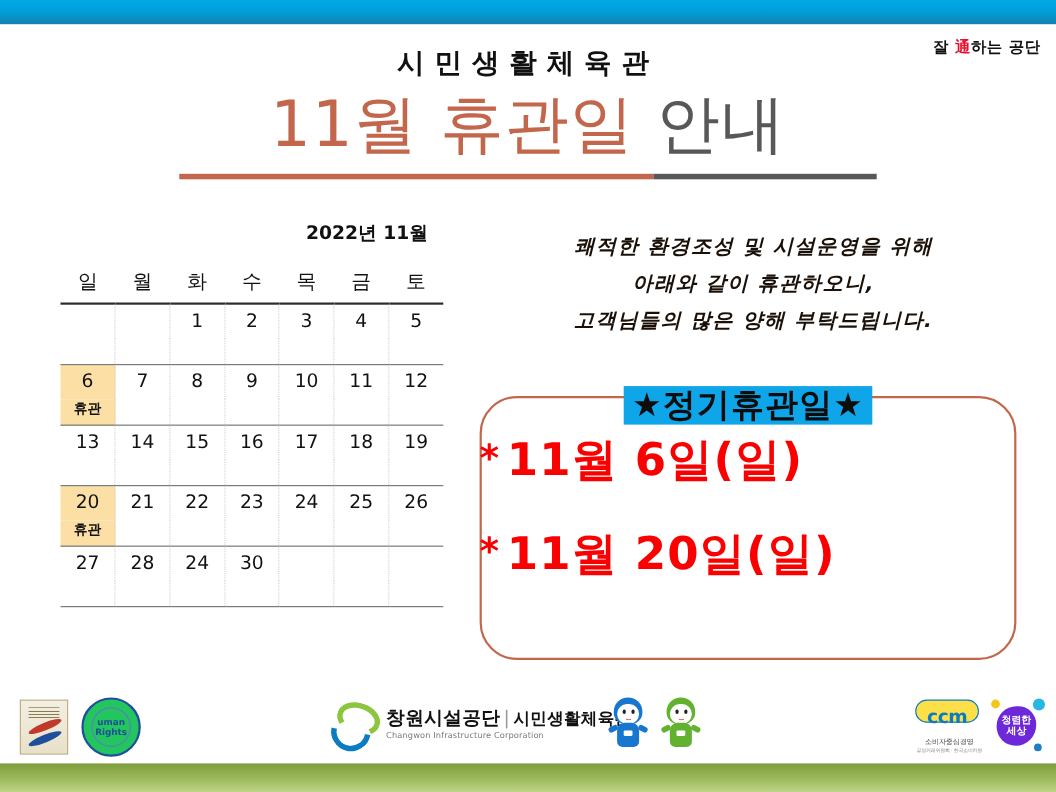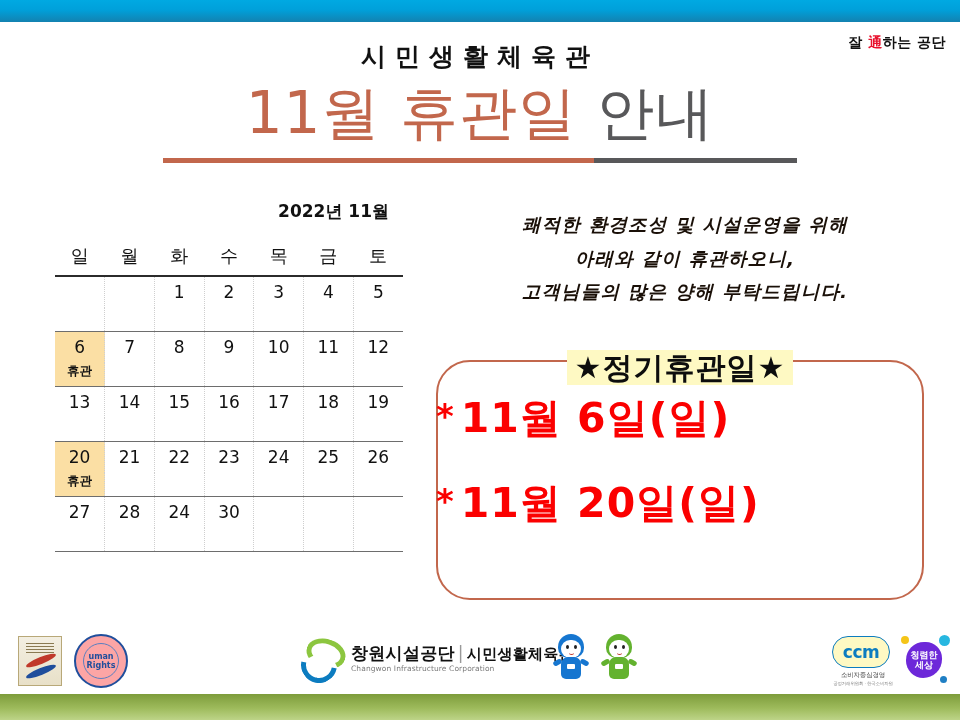--- a/index.html
+++ b/index.html
@@ -146,21 +146,21 @@
     border-radius: 34px;
     box-sizing: border-box;
   }
   .closure-legend {
     position: absolute;
     left: 436px; top: 348px;
     width: 488px;
     text-align: center;
   }
   .closure-legend span {
-    background: #fef9c3;
+    background: #0ea5e9;
     padding: 0 8px;
     font-size: 30px;
     font-weight: bold;
     letter-spacing: 1px;
     color: #0d0d0d;
     white-space: nowrap;
   }
   .closure-list {
     position: absolute;
     left: 436px; top: 398px;
@@ -204,21 +204,21 @@
   .logo-iso .swoosh-a { top: 20px; background: #c0392b; transform: rotate(-22deg); }
   .logo-iso .swoosh-b { top: 31px; background: #1f4e9c; transform: rotate(-22deg); }
   .logo-iso .iso-lines { position:absolute; left:7px; top:6px; width:28px; height:10px;
     background: repeating-linear-gradient(180deg,#8a7a52 0 1px, transparent 1px 3px); }
 
   .logo-hr {
     position: absolute; left: 74px; top: 10px;
     width: 54px; height: 54px; border-radius: 50%;
     border: 2.5px solid #1f4e9c;
     box-sizing: border-box;
-    background: #fca5a5;
+    background: #22c55e;
   }
   .logo-hr::after {
     content: "";
     position: absolute; left: 7px; top: 7px;
     width: 34px; height: 34px; border-radius: 50%;
     border: 1px solid #5a7fc0;
   }
   .logo-hr .hr-mark {
     position: absolute; left: 0; top: 17px; width: 100%;
     text-align: center; font-size: 8px; font-weight: bold; color: #1f4e9c;
@@ -263,25 +263,25 @@
   .mascot .arm-r { left:28px; transform: rotate(28deg); }
   .mascot.blue .hood, .mascot.blue .body, .mascot.blue .arm-l, .mascot.blue .arm-r { background:#1676d0; }
   .mascot.green .hood, .mascot.green .body, .mascot.green .arm-l, .mascot.green .arm-r { background:#63b22f; }
   .mascot.green .cape { position:absolute; left:6px; top:30px; width:26px; height:18px; background:#d0342b; border-radius:4px 4px 10px 10px; z-index:-1; }
   .mascot .badge { position:absolute; left:15px; top:30px; width:8px; height:5px; background:#ffffff; border-radius:1px; }
 
   .logo-ccm {
     position: absolute; left: 832px; top: 12px; width: 62px; text-align: center;
   }
   .logo-ccm .ccm-badge {
-    width: 58px; height: 32px; border: 1.8px solid #0c7cc0; border-radius: 17px;
+    width: 58px; height: 21px; border: 1.8px solid #0c7cc0; border-radius: 17px;
     box-sizing: border-box; font-size: 17px; font-weight: bold; color: #0c7cc0;
-    line-height: 31px; letter-spacing: -0.5px; background:#fef9c3;
-  }
-  .logo-ccm .ccm-cap1 { font-size: 6.5px; color: #444; margin-top: 3px; letter-spacing: -0.2px; }
+    line-height: 31px; letter-spacing: -0.5px; background:#fde047;
+  }
+  .logo-ccm .ccm-cap1 { font-size: 6.5px; color: #444; margin-top: 13px; letter-spacing: -0.2px; }
   .logo-ccm .ccm-cap2 { font-size: 4.5px; color: #8a8a8a; margin-top: 1px; letter-spacing: -0.2px; }
 
   .logo-clean { position: absolute; left: 900px; top: 10px; width: 50px; height: 52px; }
   .logo-clean .blob {
     position: absolute; left: 6px; top: 8px; width: 36px; height: 36px;
     background: #6d28d9; border-radius: 50% 45% 52% 48%;
   }
   .logo-clean .blob .ko {
     position:absolute; left:0; top:8px; width:100%; text-align:center;
     color:#ffffff; font-size:9px; font-weight:bold; line-height:1.15;

